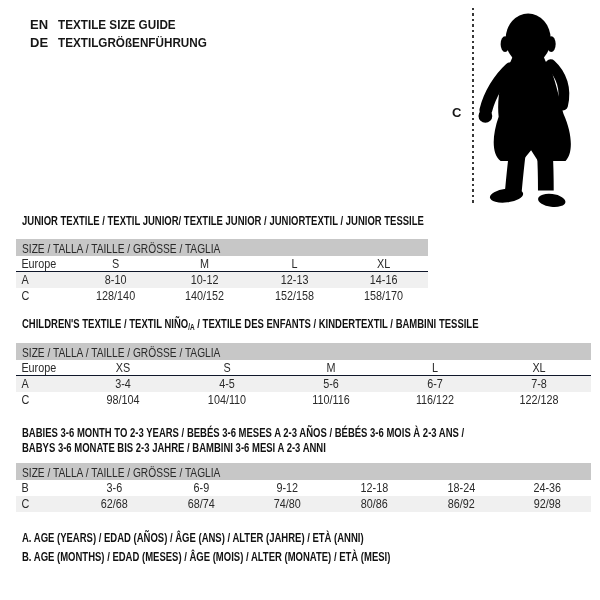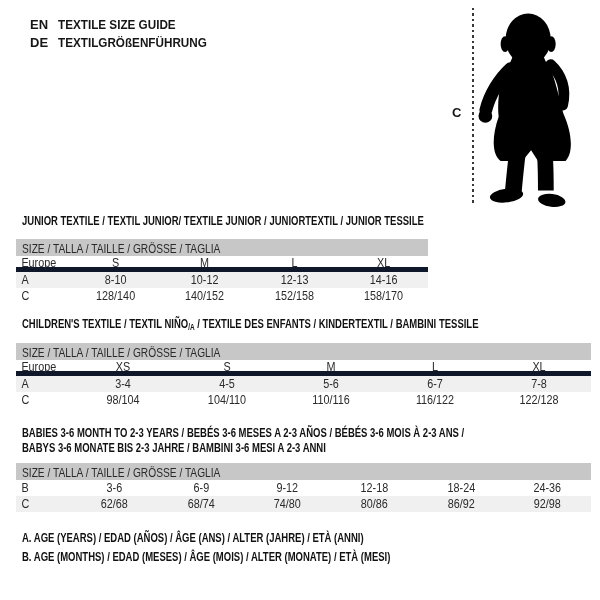--- a/index.html
+++ b/index.html
@@ -22,21 +22,21 @@
     white-space:nowrap;transform:scaleX(.76);transform-origin:left top;}
   .section-title .sub{font-size:8.5px;vertical-align:-2px;}
   .section-title-multi{position:absolute;left:22px;top:425px;}
   .title-line{height:15.5px;display:flex;align-items:center;}
   .title-line span{font-size:12.5px;font-weight:700;color:#111;white-space:nowrap;display:inline-block;transform:scaleX(.76);transform-origin:left center;}
   
   .size-table{position:absolute;left:16px;}
   .thead{height:17px;background:#c7c7c7;display:flex;align-items:flex-end;padding-left:6px;box-sizing:border-box;}
   .thead .ht{font-size:12px;color:#2a2a2a;white-space:nowrap;display:inline-block;transform:scaleX(.85);transform-origin:left center;}
   .trow{display:grid;height:16px;align-items:center;font-size:12px;color:#2a2a2a;box-sizing:border-box;}
-  .trow.bordered{border-bottom:5px solid #0f172a;}
+  .trow.bordered{border-bottom:1px solid #0f172a;}
   .trow.alt{background:#f0f0f0;}
   .trow .lbl{padding-left:6px;white-space:nowrap;transform:scaleX(.9);transform-origin:left center;}
   .trow .cell{text-align:center;white-space:nowrap;transform:scaleX(.9);}
   .junior .trow{grid-template-columns:55px repeat(4,1fr);}
   .children .trow{grid-template-columns:55px repeat(5,1fr);}
   .babies .trow{grid-template-columns:55px repeat(6,1fr);}
   .junior{top:239px;width:412px;}
   .children{top:343px;width:575px;}
   .babies{top:463px;width:575px;}
   

